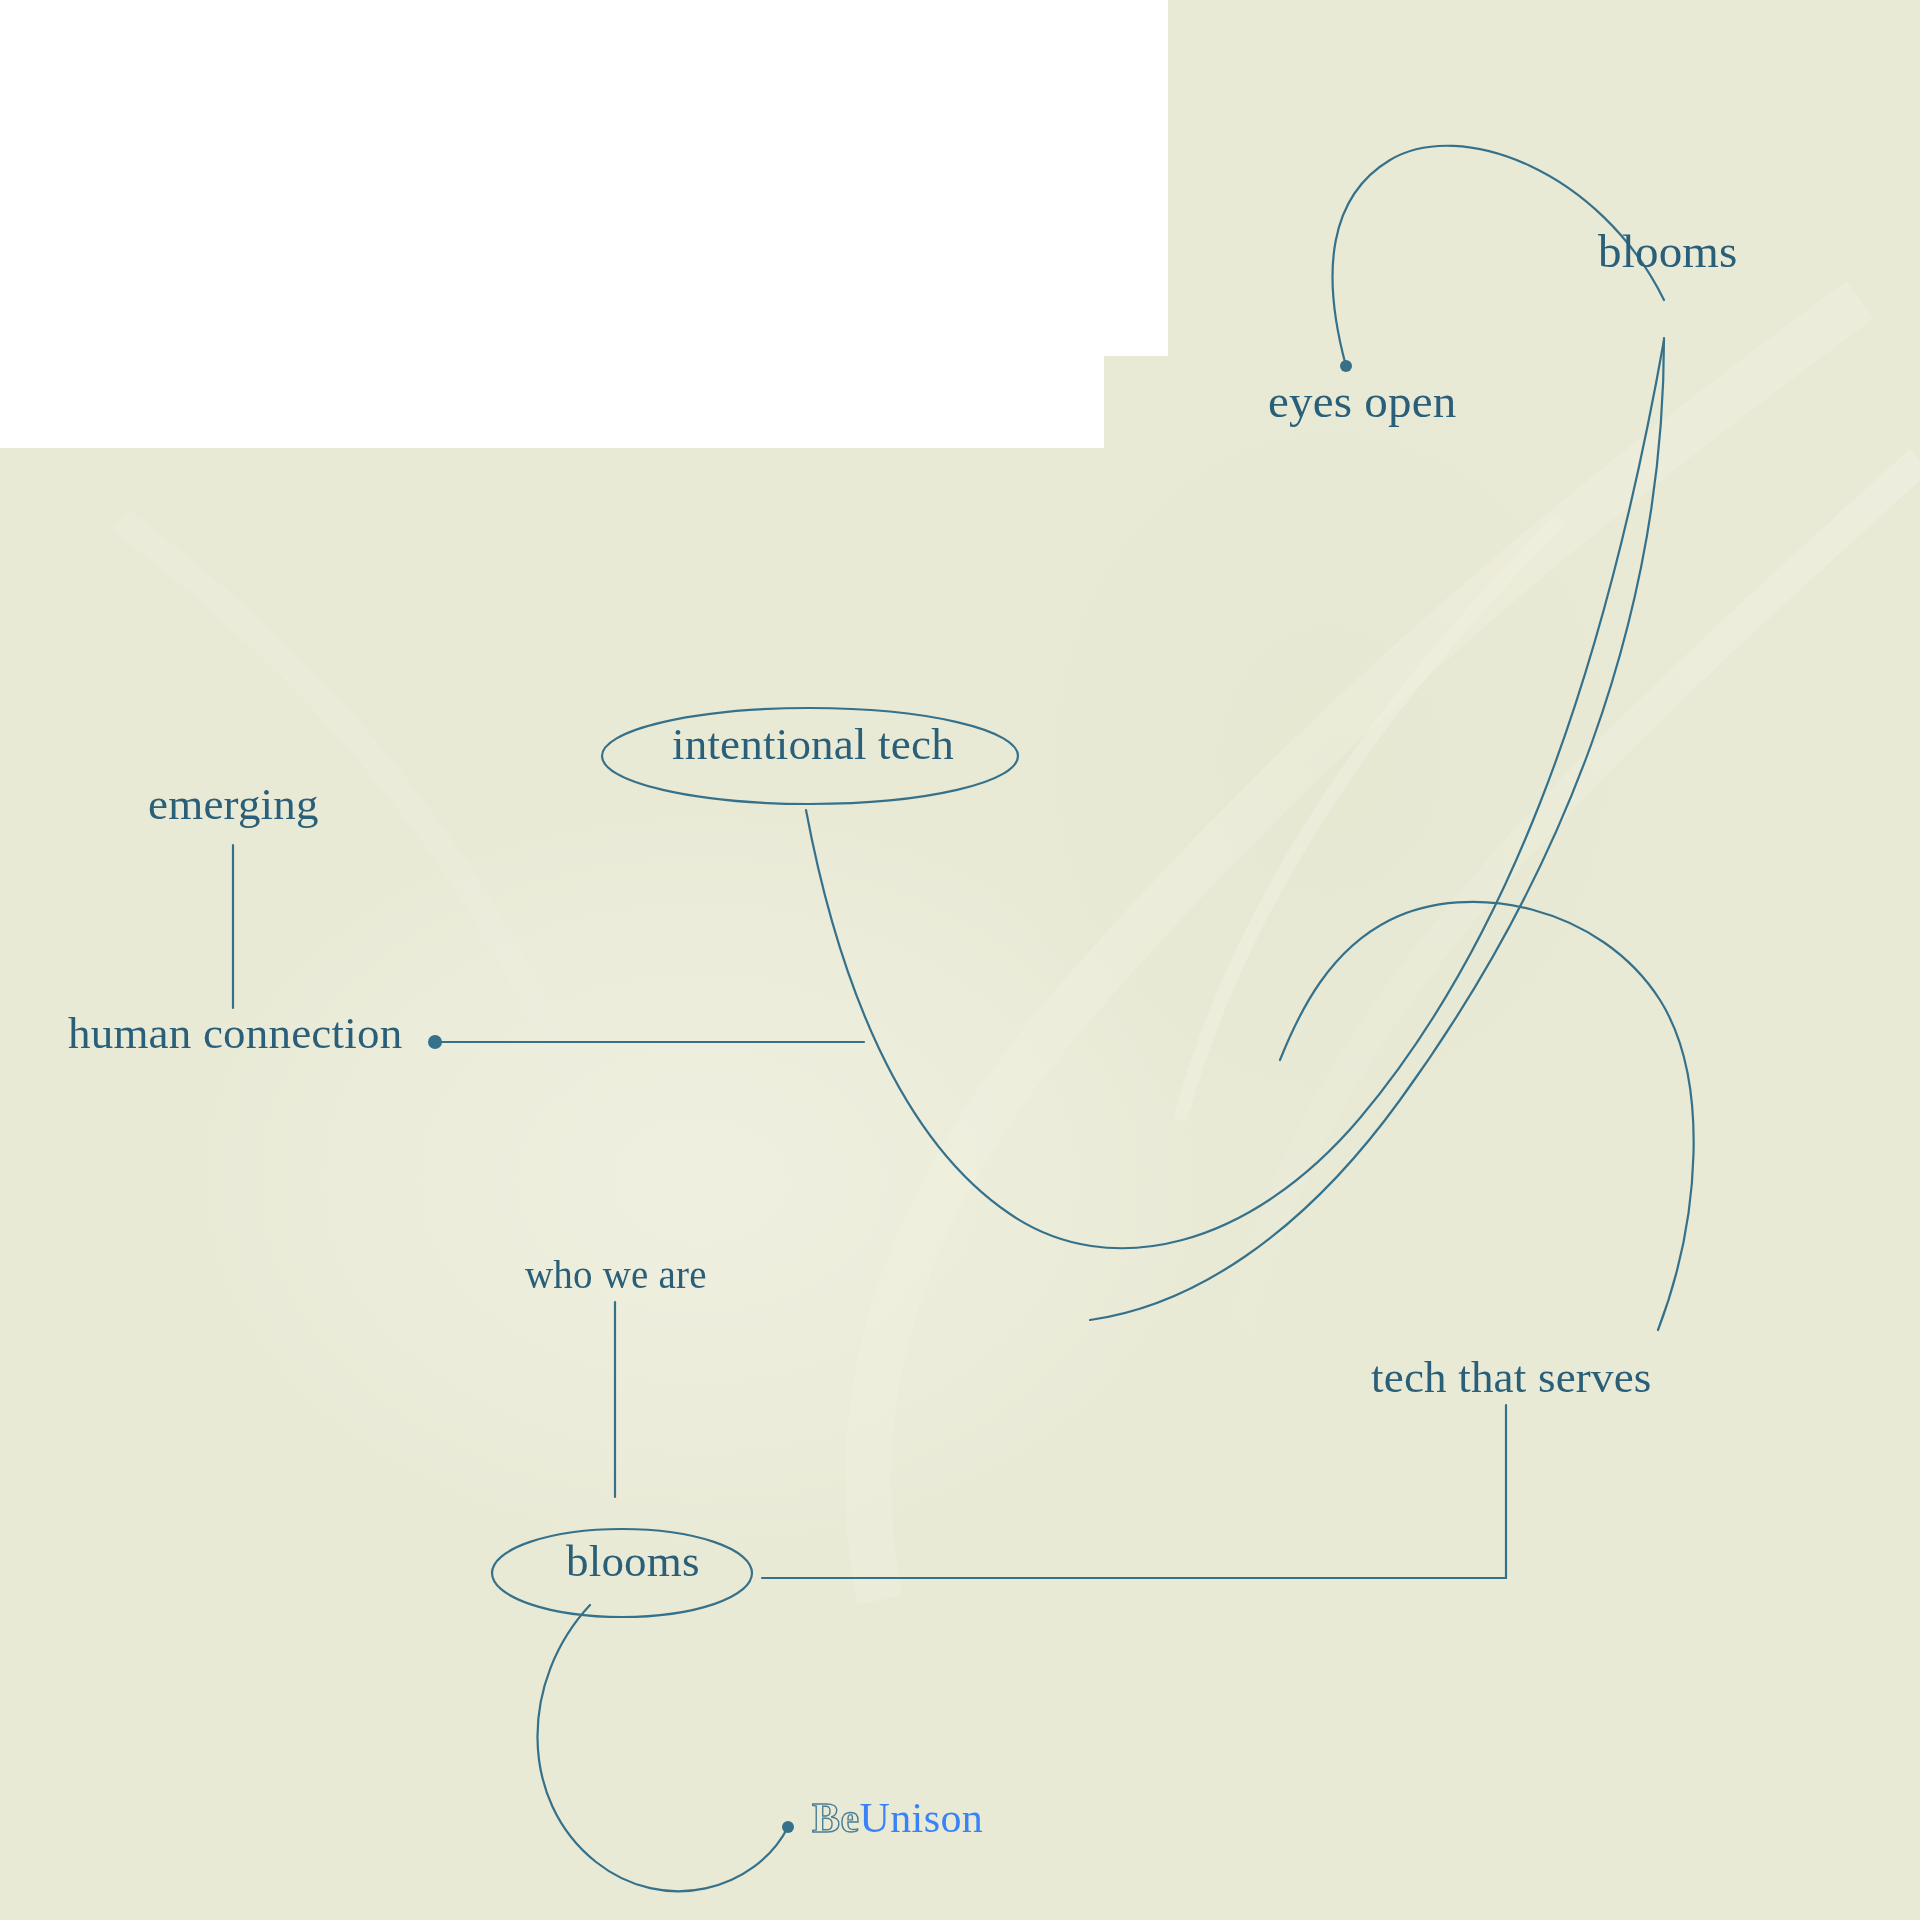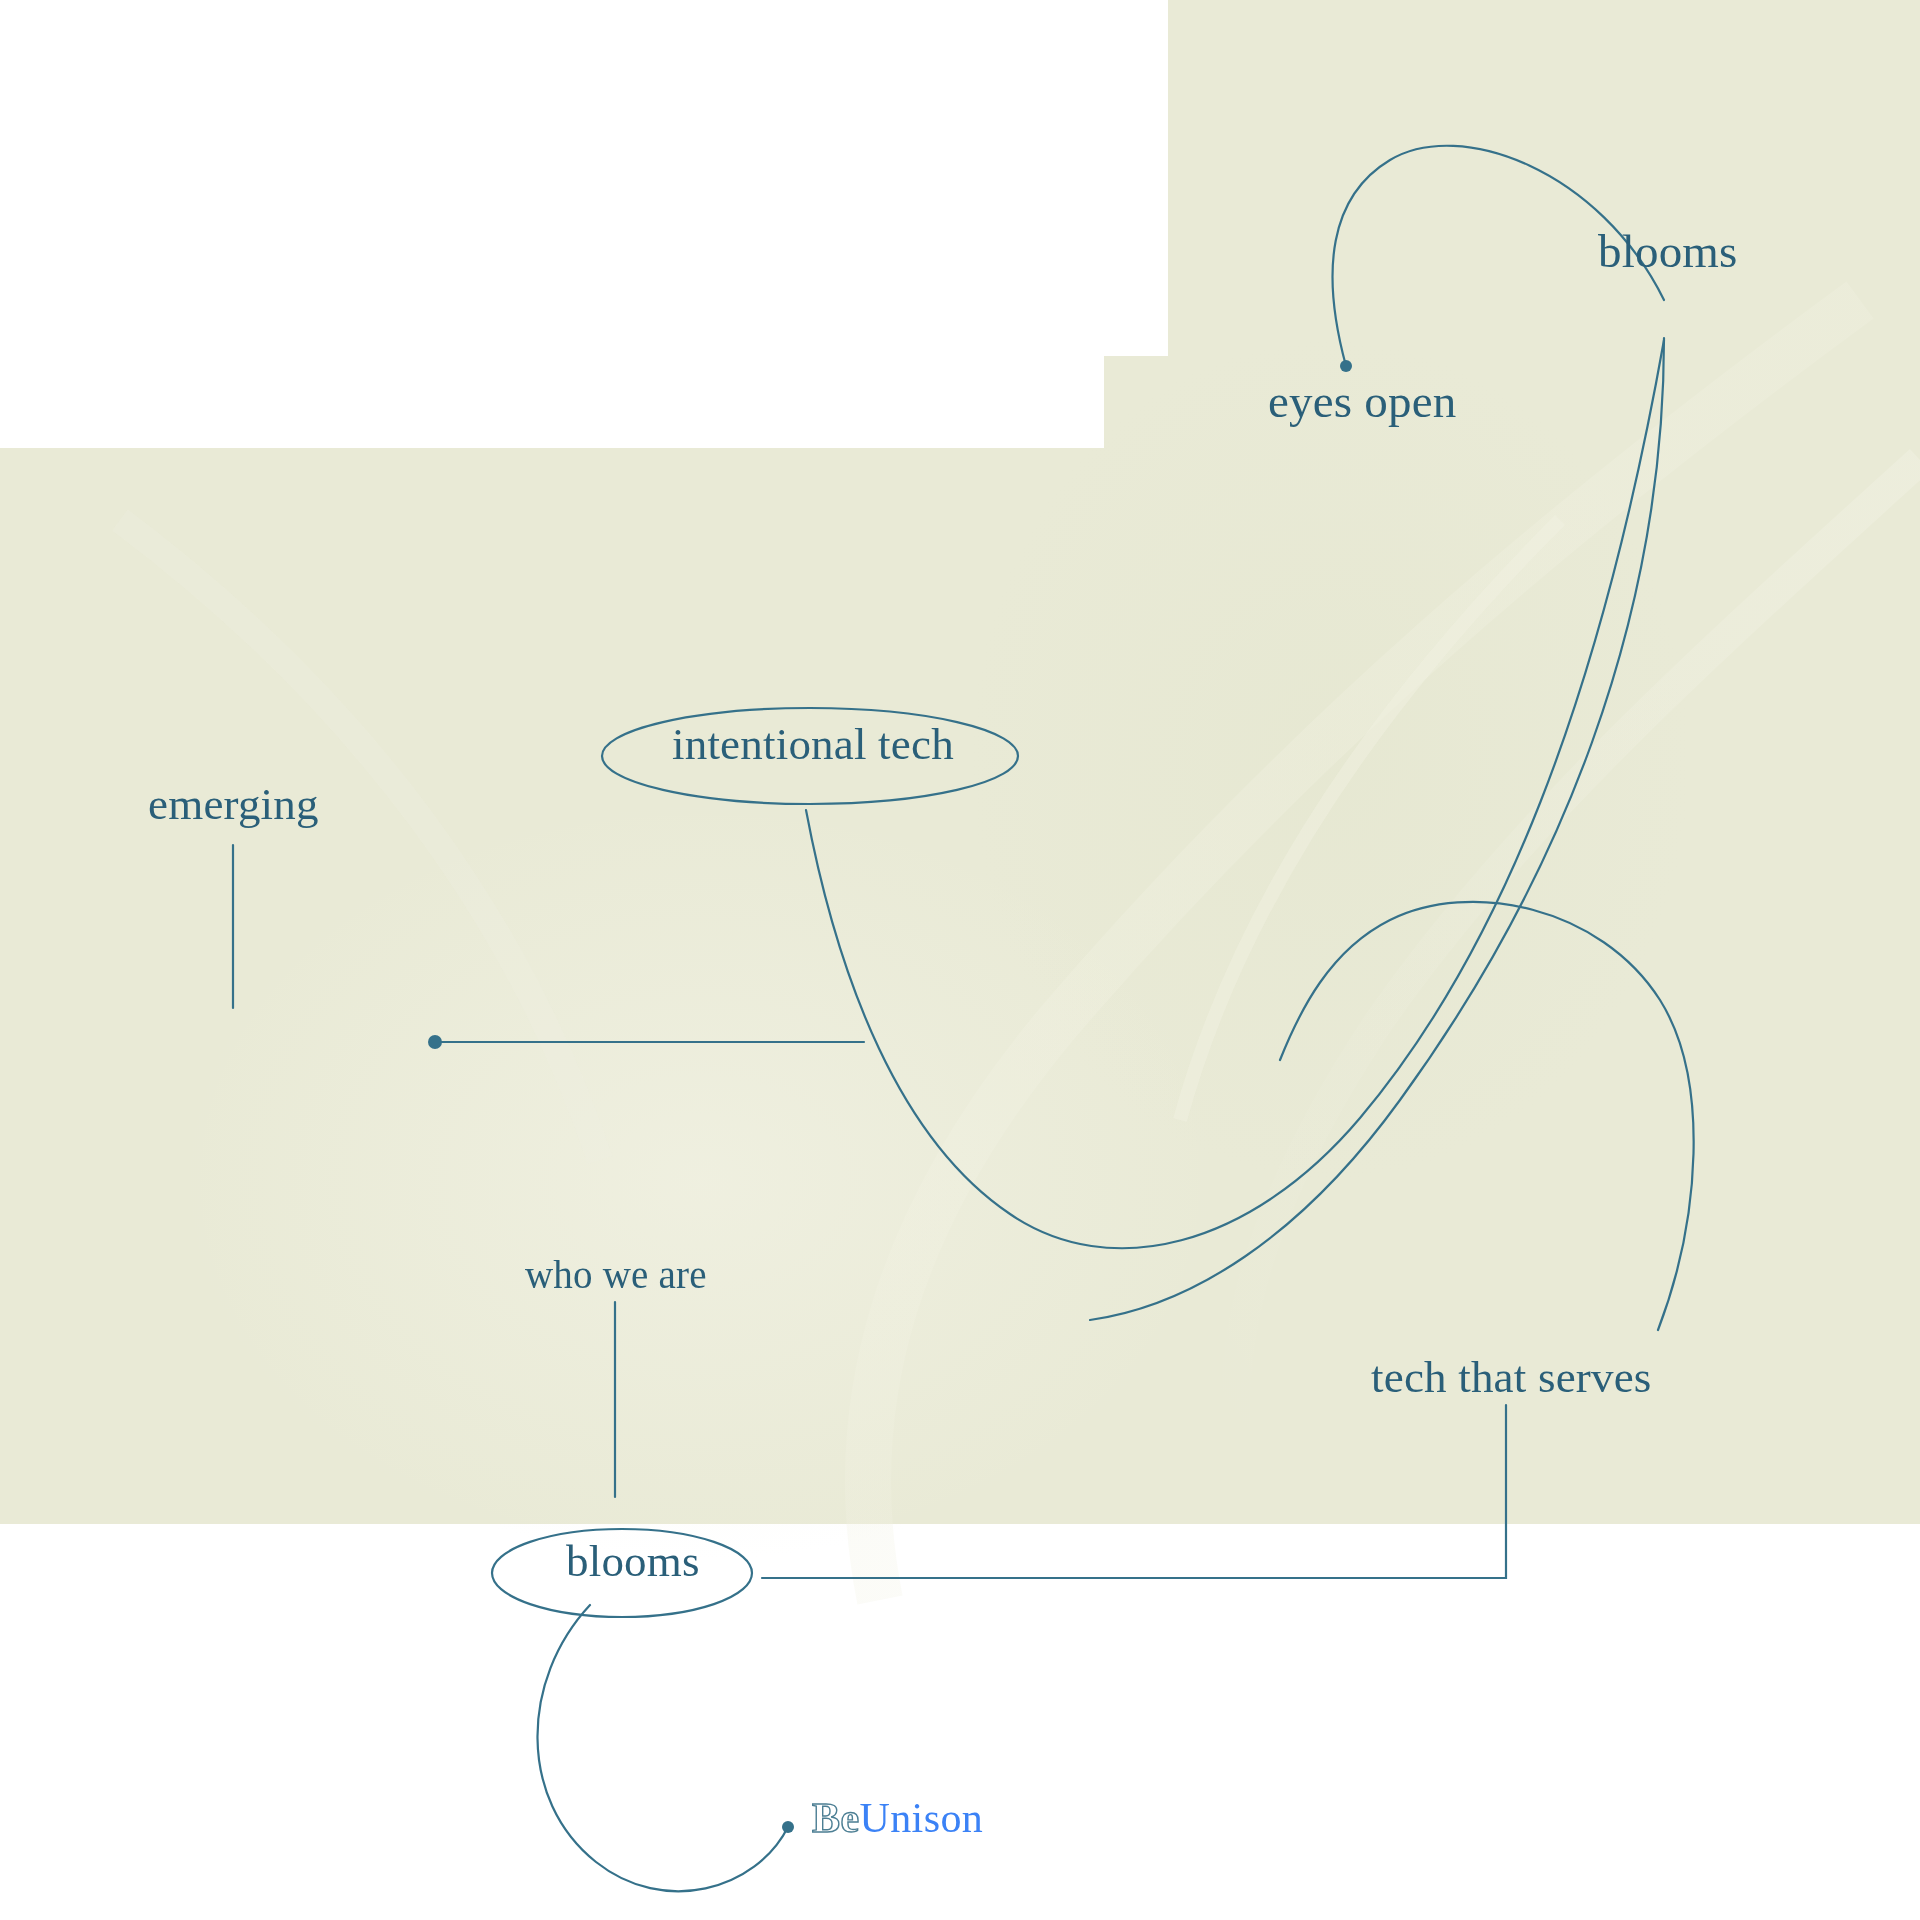--- a/index.html
+++ b/index.html
@@ -9,21 +9,21 @@
   }
   body {
     width: 1920px;
     height: 1920px;
     overflow: hidden;
     font-family: "Liberation Serif", "DejaVu Serif", serif;
   }
   #canvas {
     position: relative;
     width: 1920px;
-    height: 1524px;
+    height: 1920px;
     background: #ffffff;
   }
   
   #sage {
     position: absolute;
     inset: 0;
     background: #e9ead6;
   }
   #sage-texture {
     position: absolute;
@@ -167,20 +167,21 @@
   </svg>
 
   <div class="node node-plain" id="n-blooms">blooms</div>
 
   <div class="node node-plain" id="n-eyes-open">eyes open</div>
 
   <div class="node node-ellipse" id="n-intentional">intentional tech</div>
 
   <div class="node node-plain" id="n-emerging">emerging</div>
 
+  <div class="node node-plain" id="n-human">human connection</div>
 
   <div class="node node-plain" id="n-whoweare">who we are</div>
 
   <div class="node node-ellipse" id="n-living">blooms</div>
 
   <div class="node node-plain" id="n-techserves">tech that serves</div>
 
   <div id="logo">
     <span class="logo-be">Be</span><span class="logo-unison">Unison</span>
   </div>

